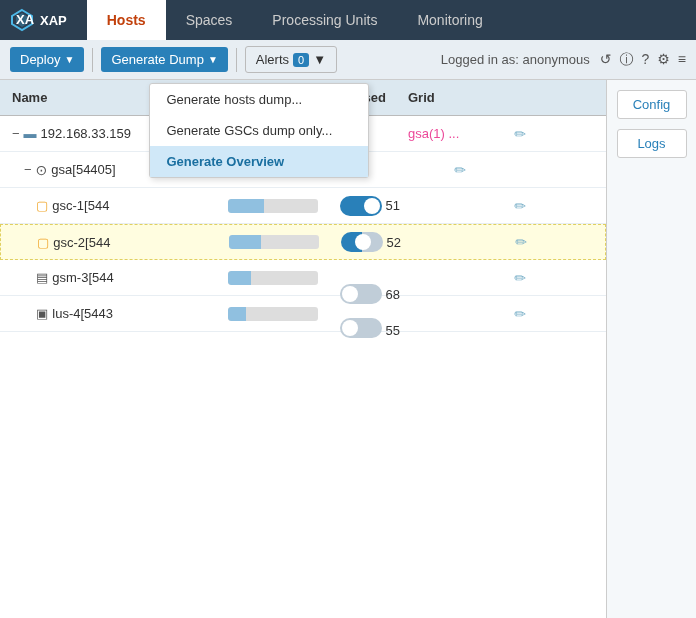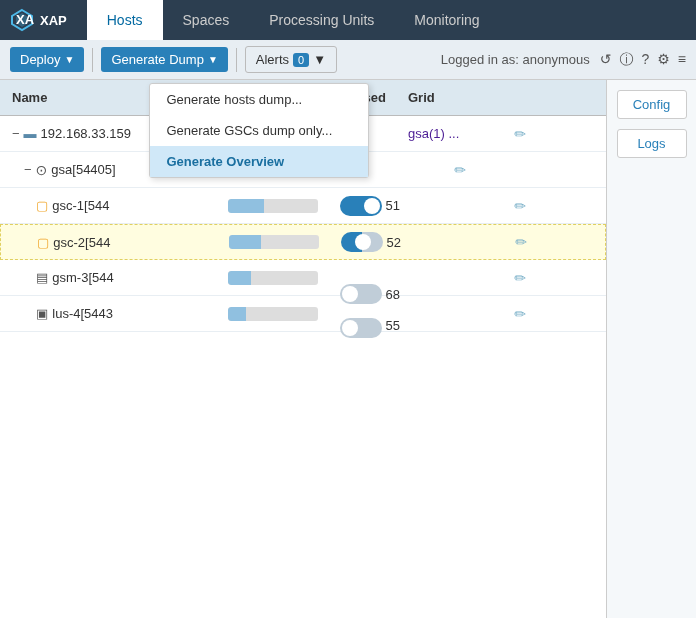--- a/index.html
+++ b/index.html
@@ -35,22 +35,22 @@
       display: flex;
       align-items: center;
       padding: 0 20px;
       color: #ccc;
       cursor: pointer;
       border-bottom: none;
       font-size: 14px;
     }
     .nav-tab.active {
       background: white;
-      color: #0369a1;
-      font-weight: normal;
+      color: #c2410c;
+      font-weight: bold;
     }
 
     
     .toolbar {
       display: flex;
       align-items: center;
       background: #e8eef3;
       height: 40px;
       padding: 0 10px;
       border-bottom: 1px solid #ccc;
@@ -180,21 +180,21 @@
       padding-left: 12px;
       display: flex;
       align-items: center;
       gap: 4px;
       color: #333;
     }
     .row-indent-1 { padding-left: 24px; }
     .row-indent-2 { padding-left: 36px; }
     .row-progress { width: 120px; padding-left: 8px; }
     .row-used { width: 60px; text-align: center; color: #333; }
-    .row-grid { width: 100px; padding-left: 8px; color: #4c1d95; }
+    .row-grid { width: 100px; padding-left: 8px; color: #ec4899; }
     .row-action { width: 40px; text-align: center; }
 
     
     .progress-bar-container {
       width: 90px;
       height: 14px;
       background: #ddd;
       border-radius: 3px;
       overflow: hidden;
       display: flex;
@@ -430,21 +430,21 @@
     <div class="table-row">
       <div class="row-name col-name row-indent-2">
         <span style="color:#555;font-size:13px;">▣</span>
         <span>lus-4[5443</span>
       </div>
       <div class="row-progress col-progress">
         <div class="progress-bar-container">
           <div class="progress-bar-fill" style="width:20%;"></div>
         </div>
       </div>
-      <div class="row-used col-used" style="display:flex;align-items:flex-start;gap:4px;justify-content:center;margin-top:28px;">
+      <div class="row-used col-used" style="display:flex;align-items:flex-end;gap:4px;justify-content:center;margin-top:28px;">
         <div class="toggle off">
           <div class="toggle-knob"></div>
         </div>
         55
       </div>
       <div class="row-grid col-grid"></div>
       <div class="row-action col-action">
         <span style="color:#7ab0c8;font-size:14px;">✏</span>
       </div>
     </div>

